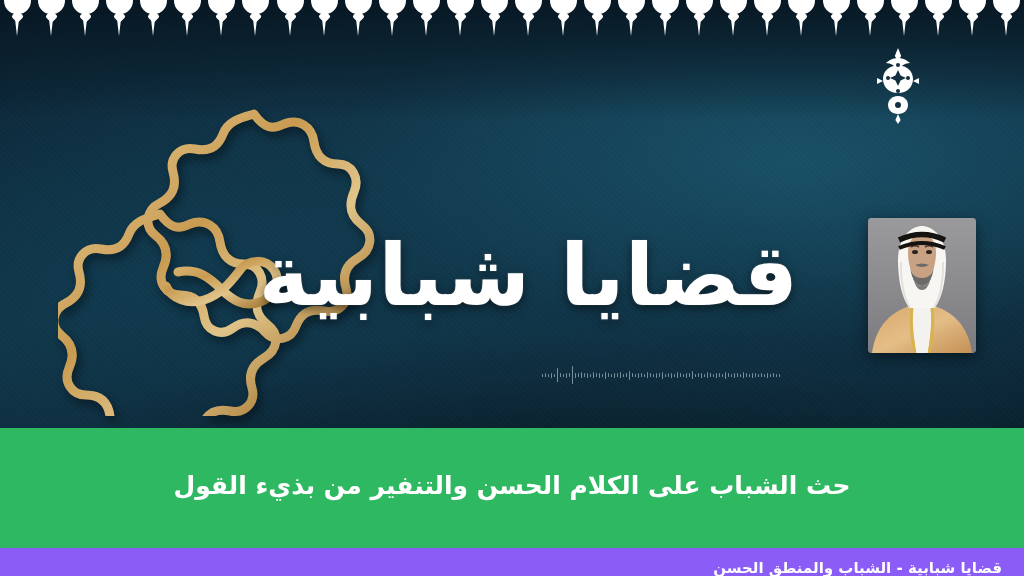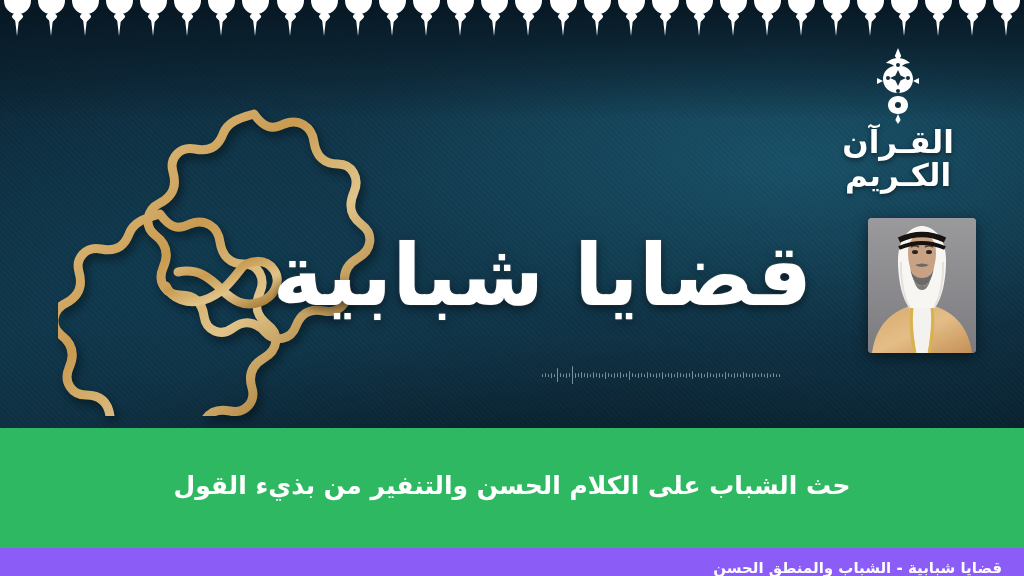--- a/index.html
+++ b/index.html
@@ -111,21 +111,21 @@
     top: 86px;
     width: 330px;
     height: 330px;
     opacity: 0.97;
   }
   .lattice svg { display: block; filter: drop-shadow(3px 5px 5px rgba(0,0,0,0.45)); }
 
   
   .show-title {
     position: absolute;
-    right: 212px;
+    right: 226px;
     top: 232px;
     color: #ffffff;
     font-size: 86px;
     line-height: 1;
     font-weight: 700;
     letter-spacing: 1px;
     direction: rtl;
     text-shadow: 0 3px 10px rgba(0,0,0,0.55), 0 0 2px rgba(255,255,255,0.25);
     white-space: nowrap;
   }
@@ -612,21 +612,20 @@
       </g>
       <g fill="#14303f">
         <path d="M27 22 l2.6 5.4 5.4 2.6 -5.4 2.6 -2.6 5.4 -2.6 -5.4 -5.4 -2.6 5.4 -2.6z"></path>
         <circle cx="27" cy="17" r="2"></circle>
         <circle cx="17" cy="30" r="2"></circle>
         <circle cx="37" cy="30" r="2"></circle>
         <circle cx="27" cy="43" r="2"></circle>
         <circle cx="27" cy="57" r="3"></circle>
       </g>
     </svg>
-    <div class="logo-wordmark">القـرآن الكـريم</div>
   </div>
 
   <div class="portrait">
     <svg viewBox="0 0 108 135" preserveAspectRatio="xMidYMid slice" aria-hidden="true">
       <defs>
         <linearGradient id="bgp" x1="0" y1="0" x2="0" y2="1">
           <stop offset="0%" stop-color="#9a9a9d"></stop>
           <stop offset="100%" stop-color="#7c7c80"></stop>
         </linearGradient>
         <linearGradient id="bisht" x1="0" y1="0" x2="1" y2="1">

